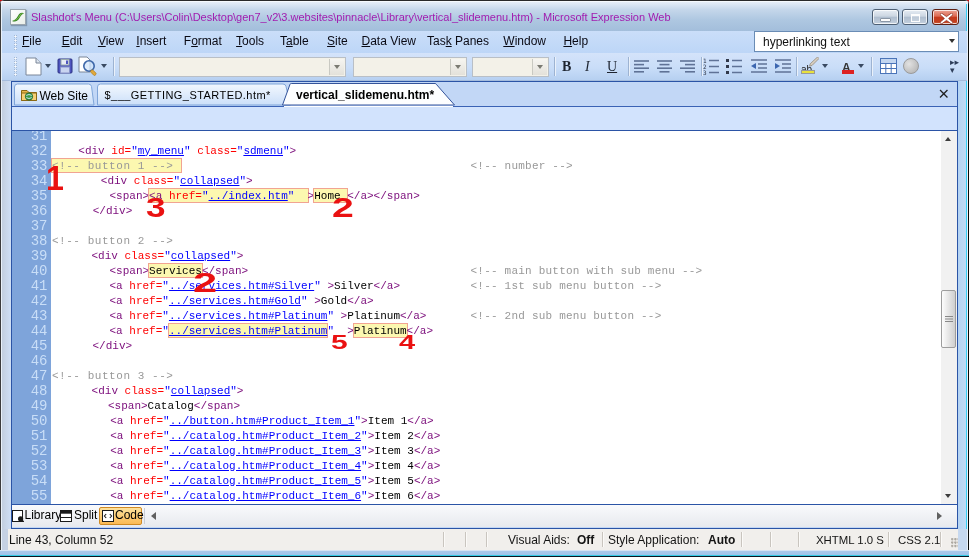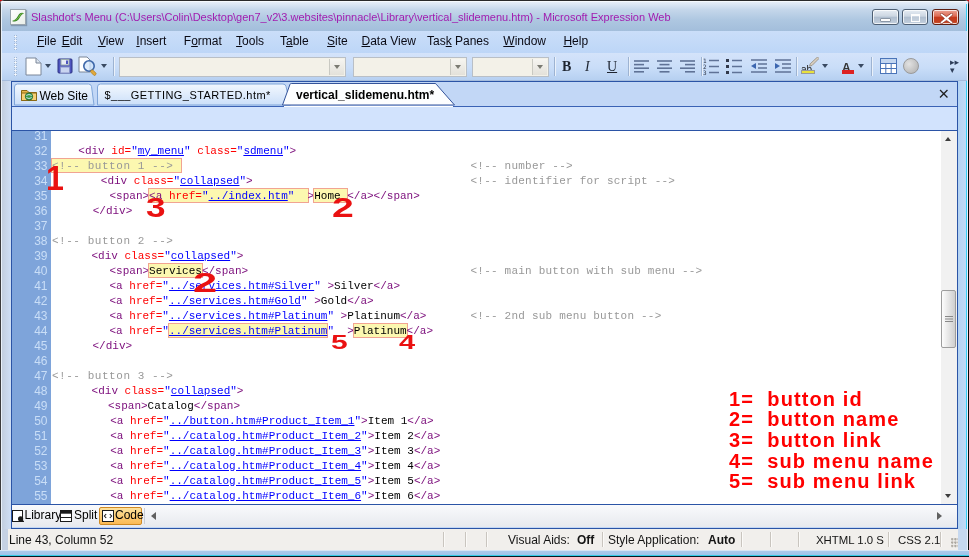--- a/index.html
+++ b/index.html
@@ -40,21 +40,21 @@
 .combo .ca:after{content:"";position:absolute;left:4px;top:6px;border:3.5px solid transparent;border-top:4px solid #7a7a72}
 .darr{position:absolute;top:11px;width:0;height:0;border:3px solid transparent;border-top:4px solid #3a4a62}
 .tbtxt{position:absolute;font-family:"Liberation Serif",serif;color:#1d2430}
 
 #contentframe{position:absolute;left:11px;top:81px;width:947px;height:447.5px;border:1.5px solid #2b54a6;background:#c2d7f6}
 #tabline{position:absolute;left:0;top:23.5px;width:100%;height:1.5px;background:#3a62b5}
 #bluestrip{position:absolute;left:0;top:25px;width:100%;height:23.5px;background:#d2e3fd;border-bottom:1.5px solid #2b54a6}
 #tabx{position:absolute;right:9px;top:7px;width:9.5px;height:9.5px}
 
 #gutter{position:absolute;left:0px;top:48.5px;width:38.5px;height:373.5px;background:#7ea4da;overflow:hidden}
-.gn{position:absolute;width:35.5px;text-align:right;font-family:Liberation Sans, sans-serif;font-size:12px;line-height:15px;color:#c9def7;left:0}
+.gn{position:absolute;width:35.5px;text-align:right;font-family:Liberation Mono, monospace;font-size:14px;line-height:15px;color:#c9def7;left:0}
 #codewrap{position:absolute;left:38.5px;top:48.5px;width:890px;height:373.5px;background:#fff;overflow:hidden}
 .cl{position:absolute;font-family:"Liberation Mono",monospace;font-size:11px;line-height:15px;white-space:pre;color:#000}
 .tg{color:#7b0c7b}
 .at{color:#ff0000}
 .qt{color:#0000ff}
 .vl{color:#0000ff;text-decoration:underline}
 .cm{color:#989898;letter-spacing:.22px}
 .hl{background:#fcf8b0;box-shadow:0 0 0 1px #f1a492;padding:.5px 0}
 
 #vsb{position:absolute;left:928.5px;top:48.5px;width:16px;height:373.5px;background:#f1f1f1}
@@ -97,33 +97,37 @@
 <div class="wbtn" id="btnmax" style="left:901.5px;width:26.5px">
       <div class="abs" style="left:8px;top:3.5px;width:9px;height:8px;border:1px solid #fdfdfd;border-top-width:2.5px;background:rgba(255,255,255,.18)"></div>
     </div>
 <div class="wbtn" id="btnclose" style="left:931.5px;width:27px">
       <svg class="abs" style="left:7px;top:2.5px" width="13" height="11" viewBox="0 0 13 11">
         <path d="M1.5 0 L6.5 3.6 L11.5 0 L13 1.7 L8.6 5.5 L13 9.3 L11.5 11 L6.5 7.4 L1.5 11 L0 9.3 L4.4 5.5 L0 1.7 Z" fill="#fff" stroke="#8c3022" stroke-width="0.8"></path>
       </svg>
     </div>
 <div id="menubar">
 <div class="grip" style="left:12px;top:4px;height:15px"></div>
-<span class="mi" style="left:35px"><u>F</u>ile</span>
+<span class="mi" style="left:20px"><u>F</u>ile</span>
 <span class="mi" style="left:59.7px"><u>E</u>dit</span>
 <span class="mi" style="left:95.9px"><u>V</u>iew</span>
 <span class="mi" style="left:134.3px"><u>I</u>nsert</span>
 <span class="mi" style="left:181.8px">F<u>o</u>rmat</span>
 <span class="mi" style="left:234.1px"><u>T</u>ools</span>
 <span class="mi" style="left:278px">T<u>a</u>ble</span>
 <span class="mi" style="left:325.1px"><u>S</u>ite</span>
 <span class="mi" style="left:359.5px"><u>D</u>ata View</span>
 <span class="mi" style="left:425.0px">Tas<u>k</u> Panes</span>
 <span class="mi" style="left:501.3px"><u>W</u>indow</span>
 <span class="mi" style="left:561.4px"><u>H</u>elp</span>
 </div>
+<div id="sbox">
+      <div id="sboxtxt">hyperlinking text</div>
+      <div id="sboxarr"></div>
+    </div>
 <div id="toolbar">
 <div class="grip" style="left:12px;top:4px;height:20px"></div>
 
 <svg class="abs" style="left:22px;top:4px" width="19" height="19" viewBox="0 0 19 19">
         <path d="M2 1 H12 L17 6 V18 H2 Z" fill="#fff" stroke="#7a8698"></path>
         <path d="M12 1 L12 6 L17 6" fill="#dce4ee" stroke="#7a8698"></path>
       </svg>
 <div class="darr" style="left:42.5px"></div>
 
 <svg class="abs" style="left:54px;top:4px" width="18" height="18" viewBox="0 0 18 18">
@@ -309,22 +313,22 @@
 <div class="cl" style="left:1.4px;top:238.2px"><i class="cm" style="letter-spacing:.55px">&lt;!-- button 3 --&gt;</i></div>
 <div class="cl" style="left:41.1px;top:253.2px"><i class="tg">&lt;div </i><i class="at">class=</i><i class="qt">"</i><i class="vl">collapsed</i><i class="qt">"</i><i class="tg">&gt;</i></div>
 <div class="cl" style="left:57.5px;top:268.2px"><i class="tg">&lt;span&gt;</i>Catalog<i class="tg">&lt;/span&gt;</i></div>
 <div class="cl" style="left:59.7px;top:283.2px"><i class="tg">&lt;a </i><i class="at">href=</i><i class="qt">"</i><i class="vl">../button.htm#Product_Item_1</i><i class="qt">"</i><i class="tg">&gt;</i>Item 1<i class="tg">&lt;/a&gt;</i></div>
 <div class="cl" style="left:59.7px;top:298.2px"><i class="tg">&lt;a </i><i class="at">href=</i><i class="qt">"</i><i class="vl">../catalog.htm#Product_Item_2</i><i class="qt">"</i><i class="tg">&gt;</i>Item 2<i class="tg">&lt;/a&gt;</i></div>
 <div class="cl" style="left:59.7px;top:313.2px"><i class="tg">&lt;a </i><i class="at">href=</i><i class="qt">"</i><i class="vl">../catalog.htm#Product_Item_3</i><i class="qt">"</i><i class="tg">&gt;</i>Item 3<i class="tg">&lt;/a&gt;</i></div>
 <div class="cl" style="left:59.7px;top:328.2px"><i class="tg">&lt;a </i><i class="at">href=</i><i class="qt">"</i><i class="vl">../catalog.htm#Product_Item_4</i><i class="qt">"</i><i class="tg">&gt;</i>Item 4<i class="tg">&lt;/a&gt;</i></div>
 <div class="cl" style="left:59.7px;top:343.2px"><i class="tg">&lt;a </i><i class="at">href=</i><i class="qt">"</i><i class="vl">../catalog.htm#Product_Item_5</i><i class="qt">"</i><i class="tg">&gt;</i>Item 5<i class="tg">&lt;/a&gt;</i></div>
 <div class="cl" style="left:59.7px;top:358.2px"><i class="tg">&lt;a </i><i class="at">href=</i><i class="qt">"</i><i class="vl">../catalog.htm#Product_Item_6</i><i class="qt">"</i><i class="tg">&gt;</i>Item 6<i class="tg">&lt;/a&gt;</i></div>
 <div class="cl cm" style="left:420.0px;top:28.2px">&lt;!-- number --&gt;</div>
-<div class="cl cm" style="left:420.0px;top:43.2px">&lt;!-- identifier for script --&gt;</div>
 <div class="cl cm" style="left:420.0px;top:133.2px">&lt;!-- main button with sub menu --&gt;</div>
+<div class="cl cm" style="left:420.0px;top:148.2px">&lt;!-- 1st sub menu button --&gt;</div>
 <div class="cl cm" style="left:420.0px;top:178.2px">&lt;!-- 2nd sub menu button --&gt;</div>
   </div>
   <div id="vsb">
     <div class="sbtn" style="top:0">
           <div class="arrow" style="left:4.5px;top:6px;border:3.8px solid transparent;border-bottom:4.8px solid #3c3c3c;border-top:none"></div>
         </div>
     <div class="sbtn" style="bottom:0">
           <div class="arrow" style="left:4.5px;top:6px;border:3.8px solid transparent;border-top:4.8px solid #3c3c3c;border-bottom:none"></div>
         </div>
     <div id="vthumb">
@@ -377,14 +381,13 @@
 <div class="abs" style="left:1.5px;top:529px;width:6px;height:21px;background:#c5d1e3"></div>
 <div class="abs" style="left:958px;top:529px;width:9px;height:21px;background:#c6d8ef"></div>
 <div id="botband"></div>
 
 <div class="ann" style="left:45.5px;top:157.5px;font-size:35px;transform:scaleX(0.92);transform-origin:left top">1</div>
 <div class="ann" style="left:146px;top:192.5px;font-size:27px;transform:scaleX(1.3);transform-origin:left top">3</div>
 <div class="ann" style="left:332px;top:192.5px;font-size:27px;transform:scaleX(1.45);transform-origin:left top">2</div>
 <div class="ann" style="left:193px;top:266.5px;font-size:28px;transform:scaleX(1.55);transform-origin:left top">2</div>
 <div class="ann" style="left:331px;top:331px;font-size:20px;transform:scaleX(1.5);transform-origin:left top">5</div>
 <div class="ann" style="left:399px;top:331px;font-size:20px;transform:scaleX(1.45);transform-origin:left top">4</div>
-<div id="legend">1=&nbsp; button id<br>2=&nbsp; button name<br>3=&nbsp; button link<br>4=&nbsp; sub menu name<br>5=&nbsp; sub menu link</div>
 </div>
 
 </body></html>

